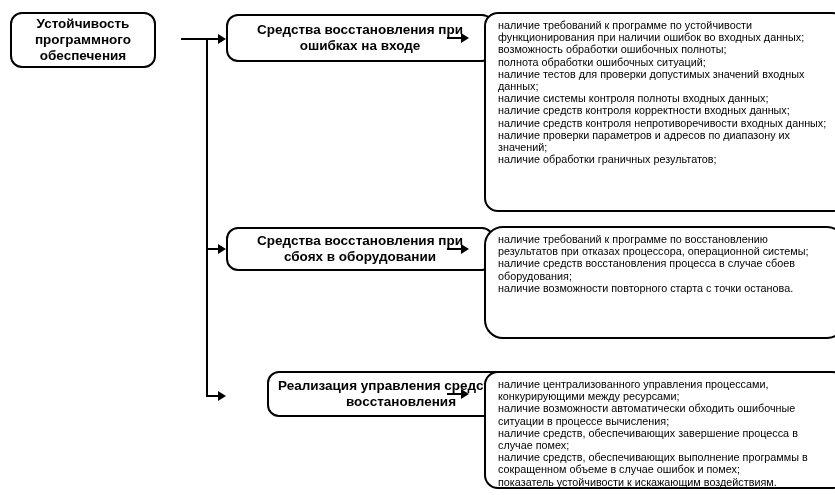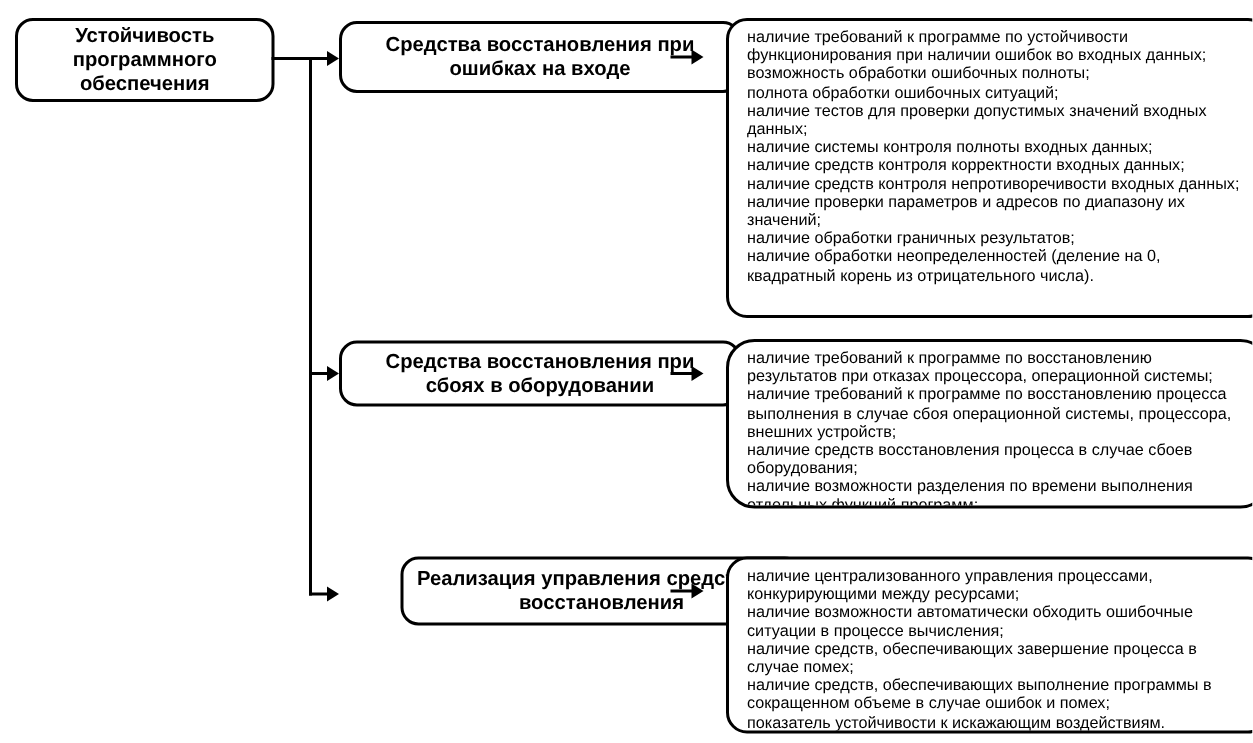--- a/index.html
+++ b/index.html
@@ -25,21 +25,21 @@
     box-sizing: border-box;
     display: flex;
     align-items: center;
     justify-content: center;
     text-align: center;
     font-weight: bold;
     font-size: 13.5px;
     line-height: 16px;
     padding: 2px 8px;
   }
-  .root-node  { left: 10px;  top: 12px;  width: 173px; height: 56px; }
+  .root-node  { left: 10px;  top: 12px;  width: 146px; height: 56px; }
   .mid-node   { left: 226px; width: 268px; }
   .mid-node-1 { top: 14px;  height: 48px; }
   .mid-node-2 { top: 227px; height: 44px; }
   .mid-node-3 { top: 371px; height: 46px; margin-left: 41px; }
   
   .detail-node {
     position: absolute;
     left: 484px;
     width: 362px;
     background: #ffffff;
@@ -127,27 +127,24 @@
   <div class="detail-node detail-node-1">
       <div class="list-line">наличие требований к программе по устойчивости функционирования при наличии ошибок во входных данных;</div>
       <div class="list-line">возможность обработки ошибочных полноты;</div>
       <div class="list-line">полнота обработки ошибочных ситуаций;</div>
       <div class="list-line">наличие тестов для проверки допустимых значений входных данных;</div>
       <div class="list-line">наличие системы контроля полноты входных данных;</div>
       <div class="list-line">наличие средств контроля корректности входных данных;</div>
       <div class="list-line">наличие средств контроля непротиворечивости входных данных;</div>
       <div class="list-line">наличие проверки параметров и адресов по диапазону их значений;</div>
       <div class="list-line">наличие обработки граничных результатов;</div>
-      <div class="list-line">наличие обработки неопределенностей (деление на 0, квадратный корень из отрицательного числа).</div>
     </div>
   <div class="detail-node detail-node-2">
       <div class="list-line">наличие требований к программе по восстановлению результатов при отказах процессора, операционной системы;</div>
-      <div class="list-line">наличие требований к программе по восстановлению процесса выполнения в случае сбоя операционной системы, процессора, внешних устройств;</div>
       <div class="list-line">наличие средств восстановления процесса в случае сбоев оборудования;</div>
-      <div class="list-line">наличие возможности разделения по времени выполнения отдельных функций программ;</div>
       <div class="list-line">наличие возможности повторного старта с точки останова.</div>
     </div>
   <div class="detail-node detail-node-3">
       <div class="list-line">наличие централизованного управления процессами, конкурирующими между ресурсами;</div>
       <div class="list-line">наличие возможности автоматически обходить ошибочные ситуации в процессе вычисления;</div>
       <div class="list-line">наличие средств, обеспечивающих завершение процесса в случае помех;</div>
       <div class="list-line">наличие средств, обеспечивающих выполнение программы в сокращенном объеме в случае ошибок и помех;</div>
       <div class="list-line">показатель устойчивости к искажающим воздействиям.</div>
     </div>
 

